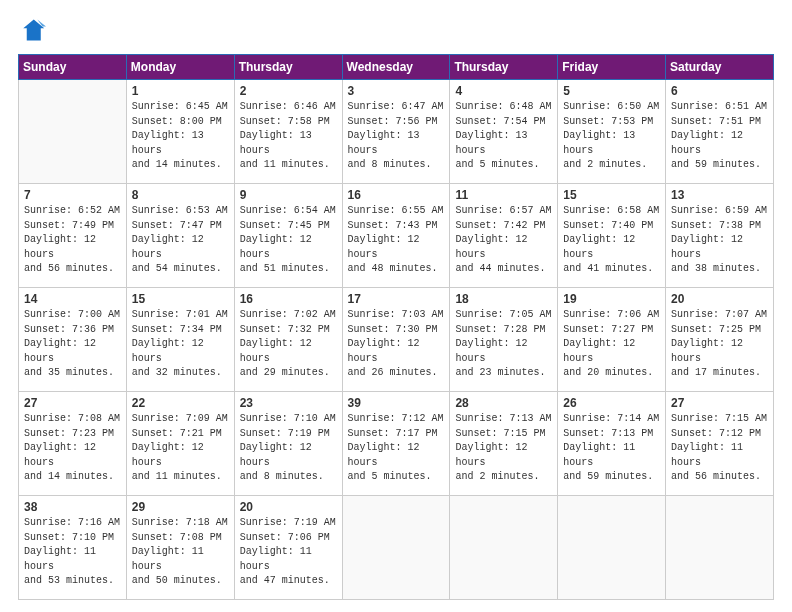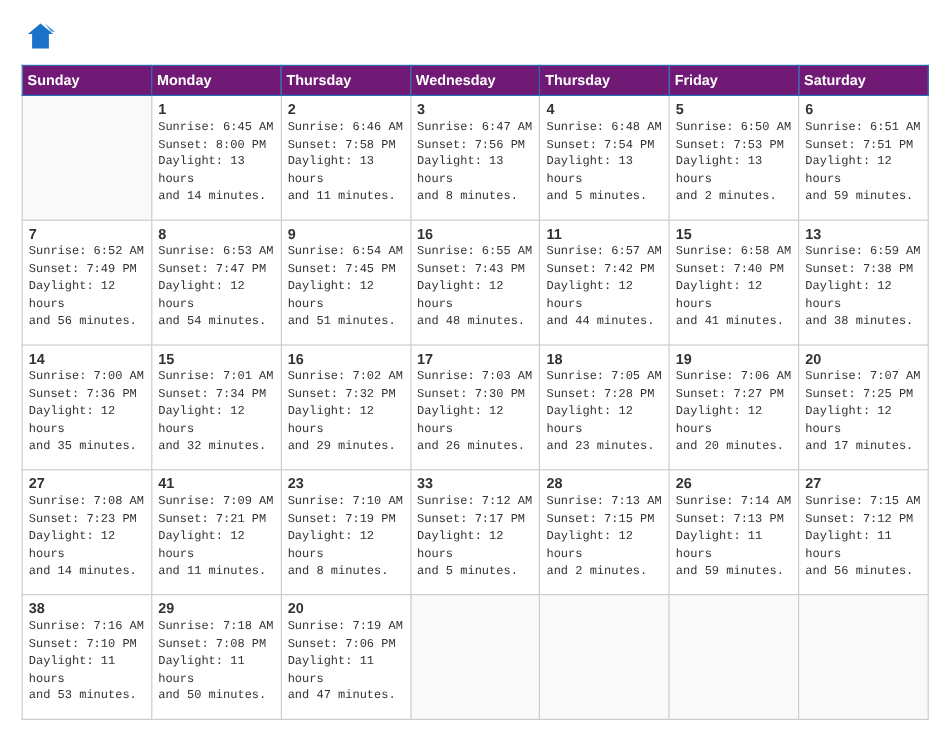--- a/index.html
+++ b/index.html
@@ -222,29 +222,29 @@
             <span class="day-num">20</span>
             <div class="day-info">Sunrise: 7:07 AM<br>Sunset: 7:25 PM<br>Daylight: 12 hours<br>and 17 minutes.</div>
           </td>
         </tr>
         <tr class="week-row">
           <td>
             <span class="day-num">27</span>
             <div class="day-info">Sunrise: 7:08 AM<br>Sunset: 7:23 PM<br>Daylight: 12 hours<br>and 14 minutes.</div>
           </td>
           <td>
-            <span class="day-num">41</span>
+            <span class="day-num">22</span>
             <div class="day-info">Sunrise: 7:09 AM<br>Sunset: 7:21 PM<br>Daylight: 12 hours<br>and 11 minutes.</div>
           </td>
           <td>
             <span class="day-num">23</span>
             <div class="day-info">Sunrise: 7:10 AM<br>Sunset: 7:19 PM<br>Daylight: 12 hours<br>and 8 minutes.</div>
           </td>
           <td>
-            <span class="day-num">33</span>
+            <span class="day-num">39</span>
             <div class="day-info">Sunrise: 7:12 AM<br>Sunset: 7:17 PM<br>Daylight: 12 hours<br>and 5 minutes.</div>
           </td>
           <td>
             <span class="day-num">28</span>
             <div class="day-info">Sunrise: 7:13 AM<br>Sunset: 7:15 PM<br>Daylight: 12 hours<br>and 2 minutes.</div>
           </td>
           <td>
             <span class="day-num">26</span>
             <div class="day-info">Sunrise: 7:14 AM<br>Sunset: 7:13 PM<br>Daylight: 11 hours<br>and 59 minutes.</div>
           </td>

